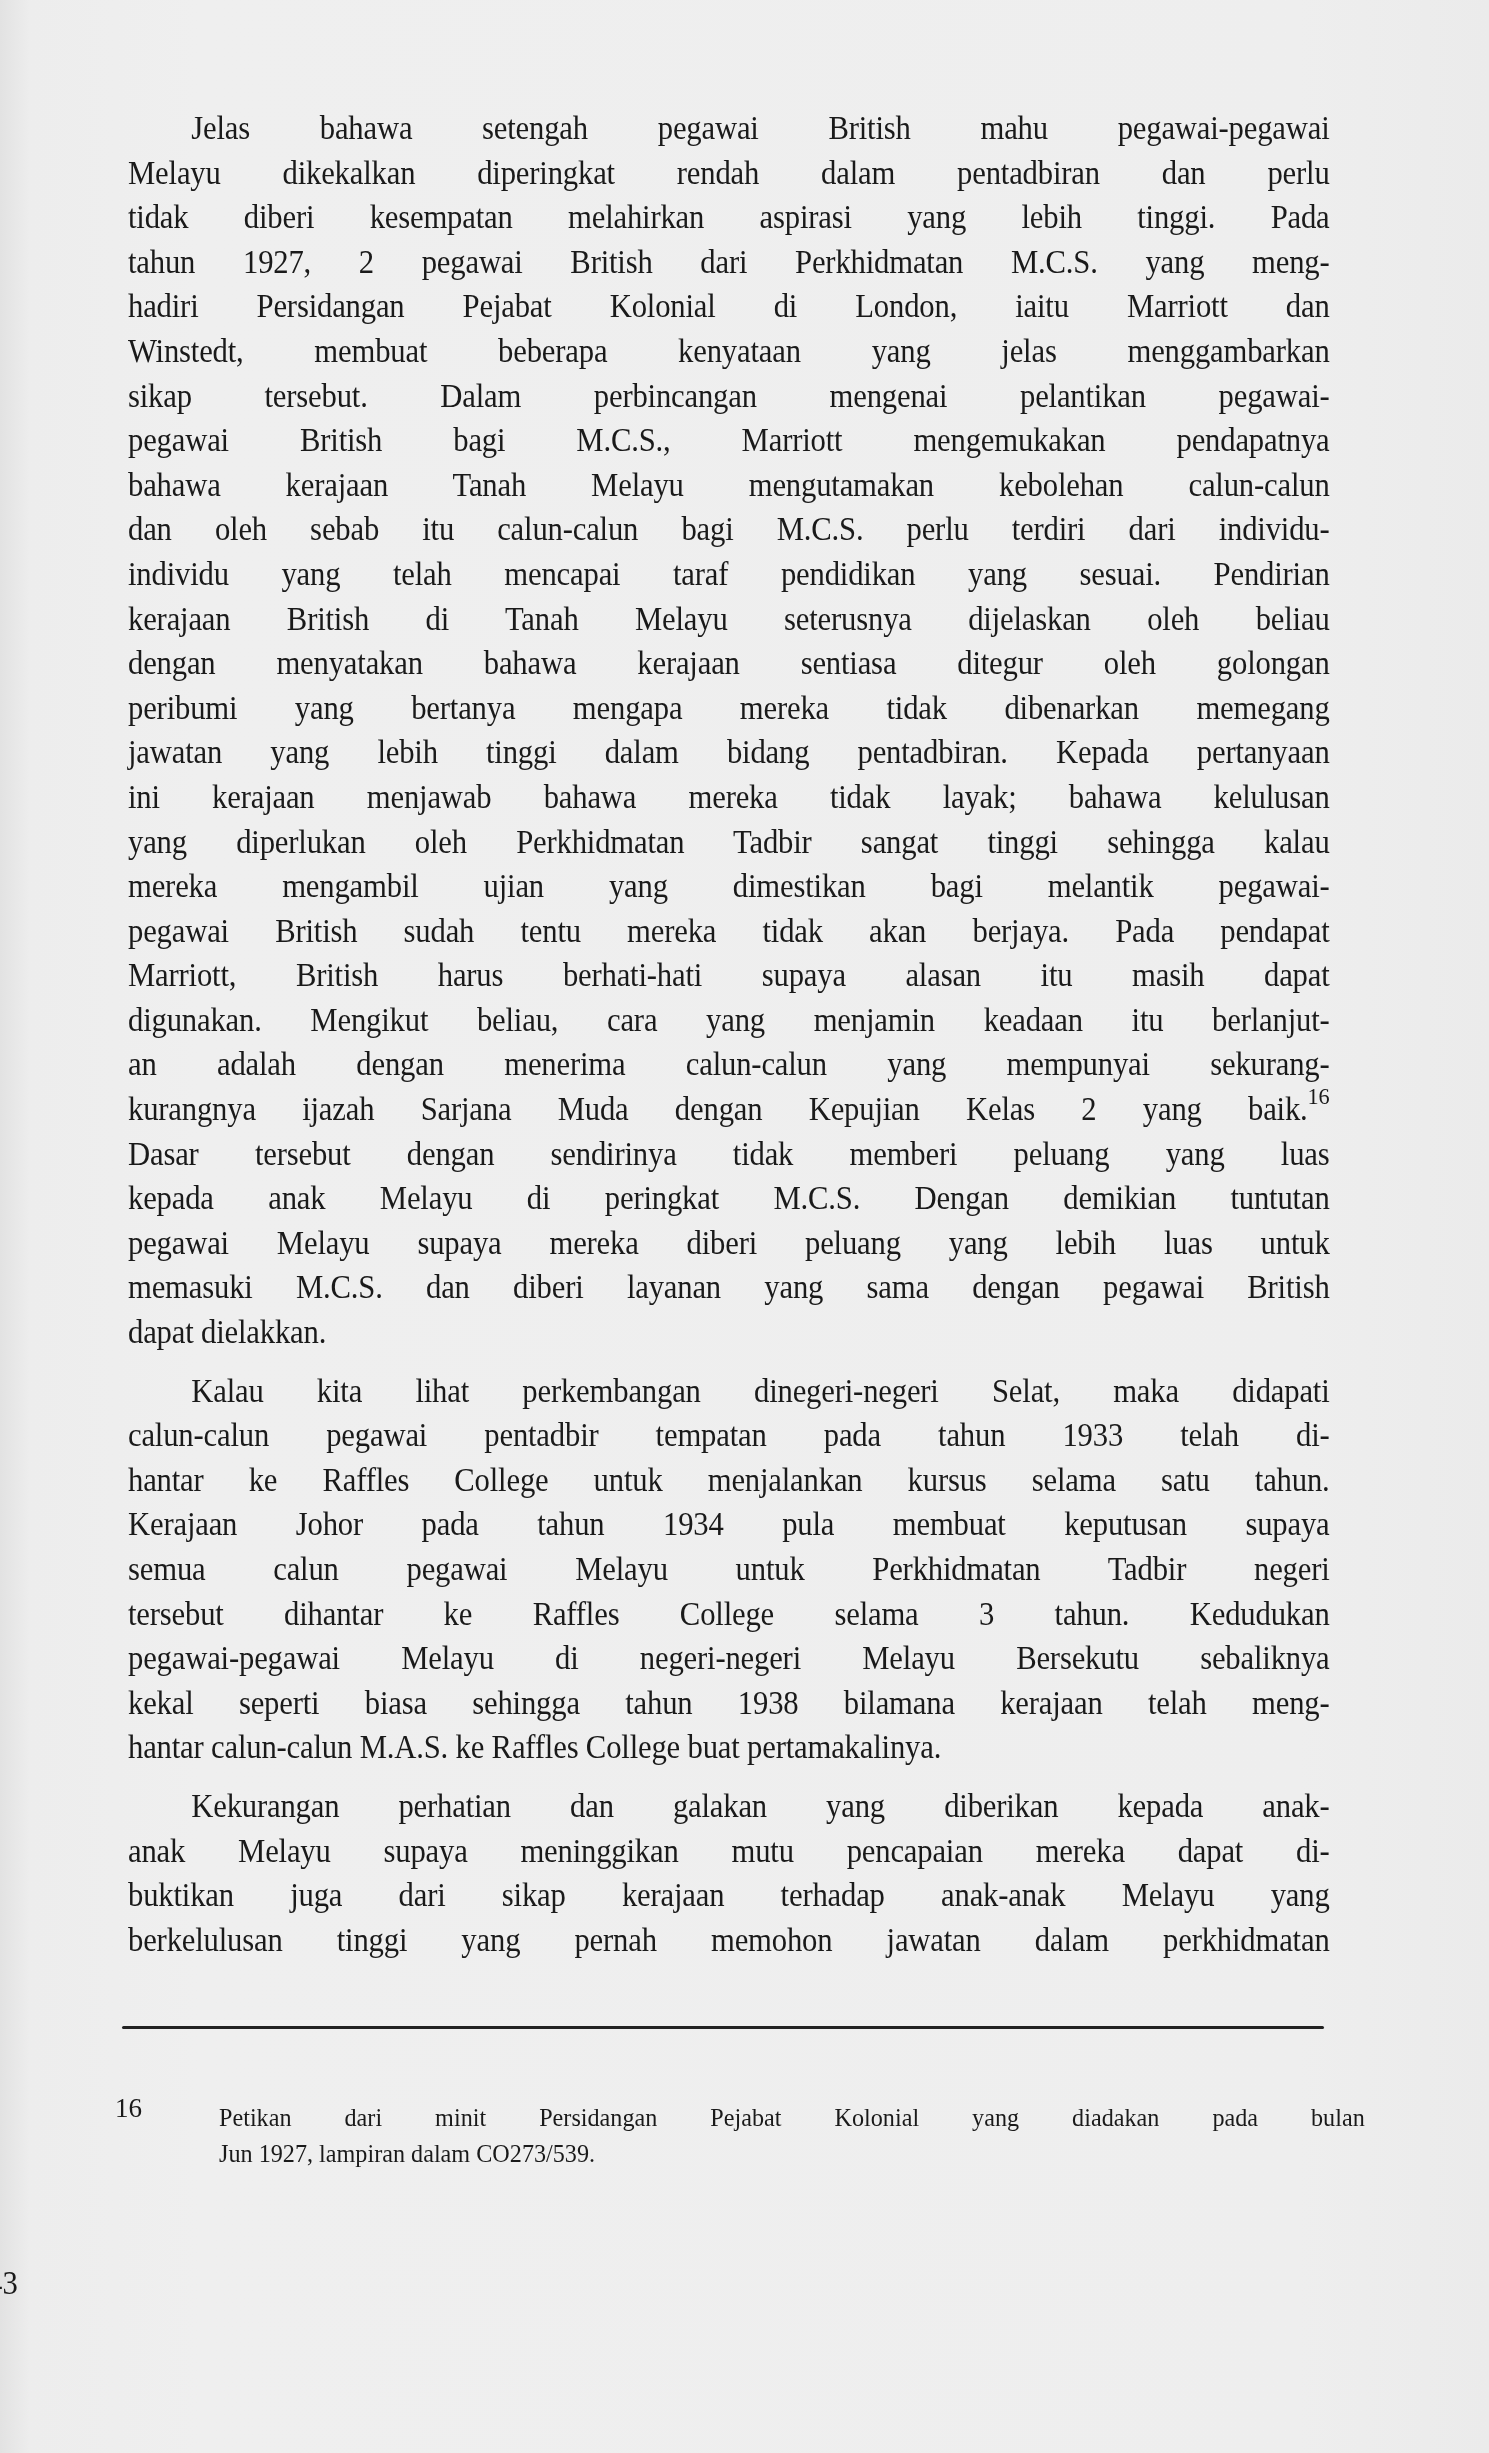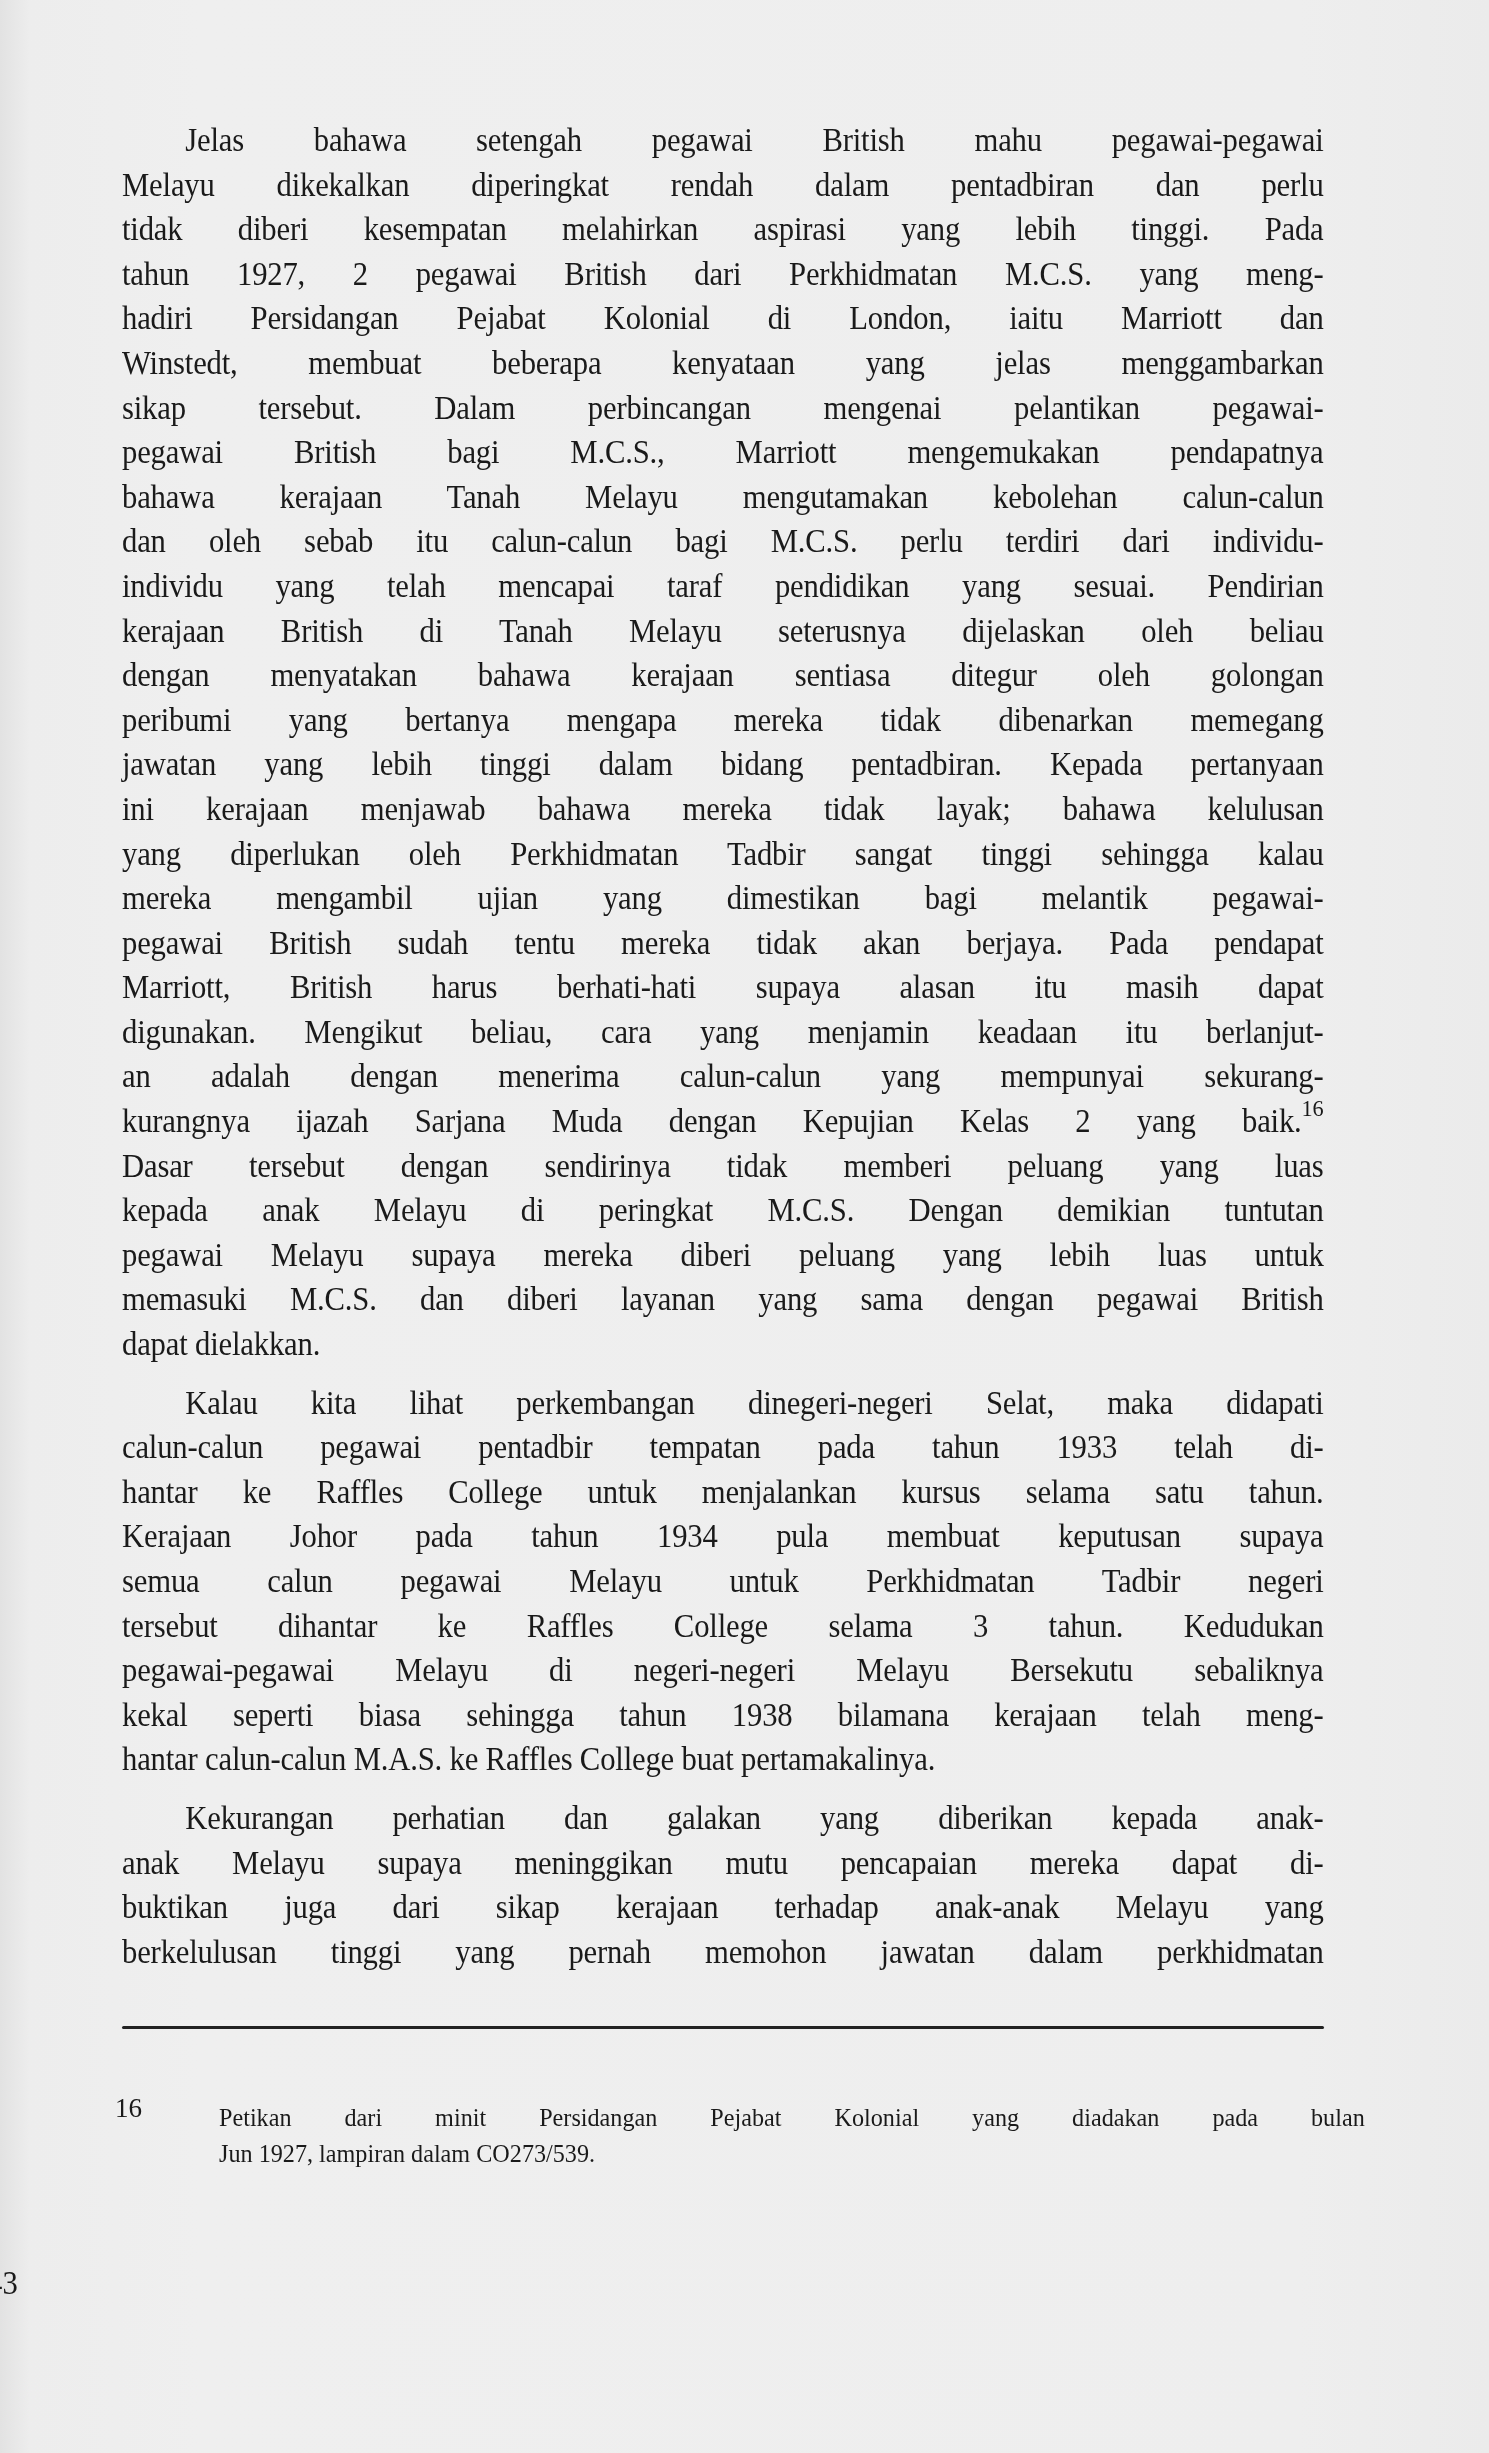--- a/index.html
+++ b/index.html
@@ -10,23 +10,22 @@
     overflow: hidden;
     font-family: "Liberation Serif", "DejaVu Serif", serif;
     color: #1a1a1a;
   }
   .page {
     position: absolute; left: 0; top: 0; width: 1489px; height: 2453px;
     background: linear-gradient(90deg, #e2e2e2 0px, #ededed 30px, #efefef 200px, #eeeeee 1300px, #ebebeb 1489px);
   }
   .body-text {
     position: absolute;
-    left: 122px; top: 106px;
+    left: 128px; top: 106px;
     width: 1202px;
-    margin-top: 12px;
   }
   .line {
     height: 44.6px;
     line-height: 44.6px;
     font-size: 33px;
     text-align: justify;
     text-align-last: justify;
     white-space: nowrap;
     letter-spacing: -0.2px;
     transform: scaleX(0.93);

